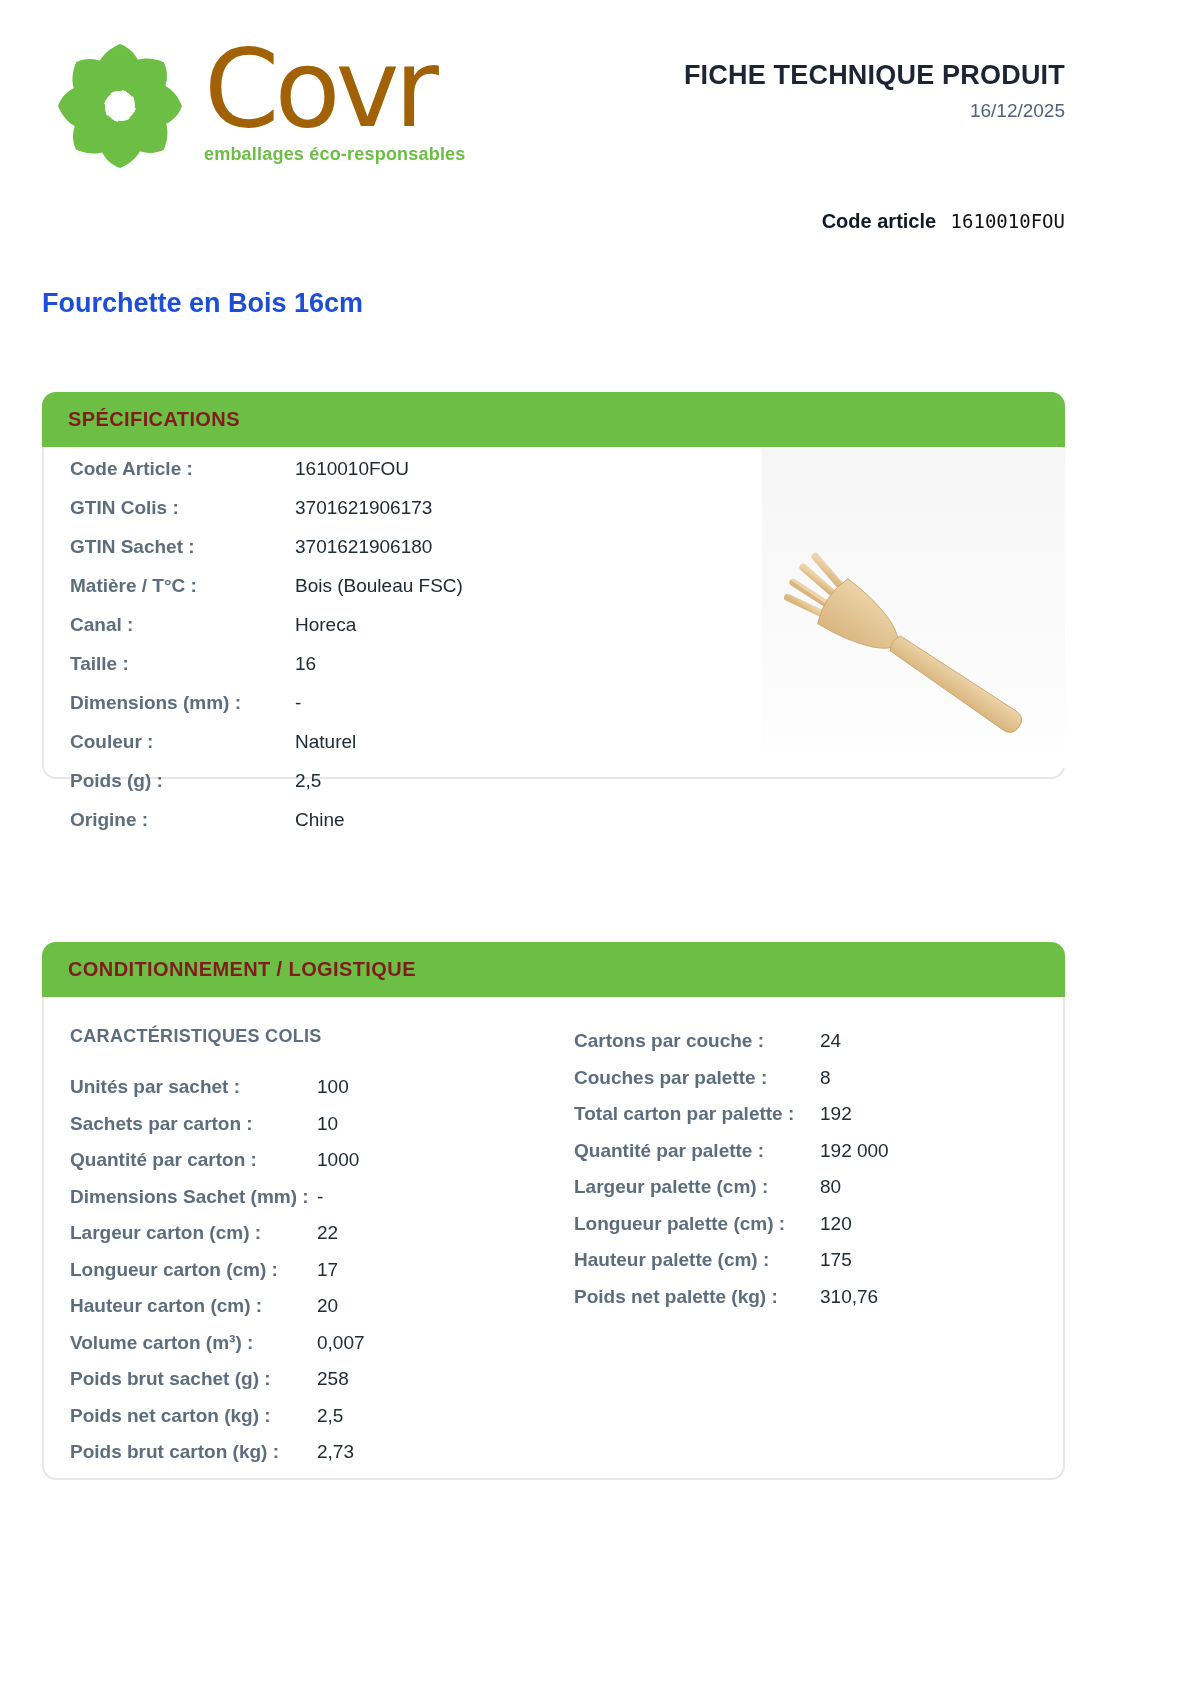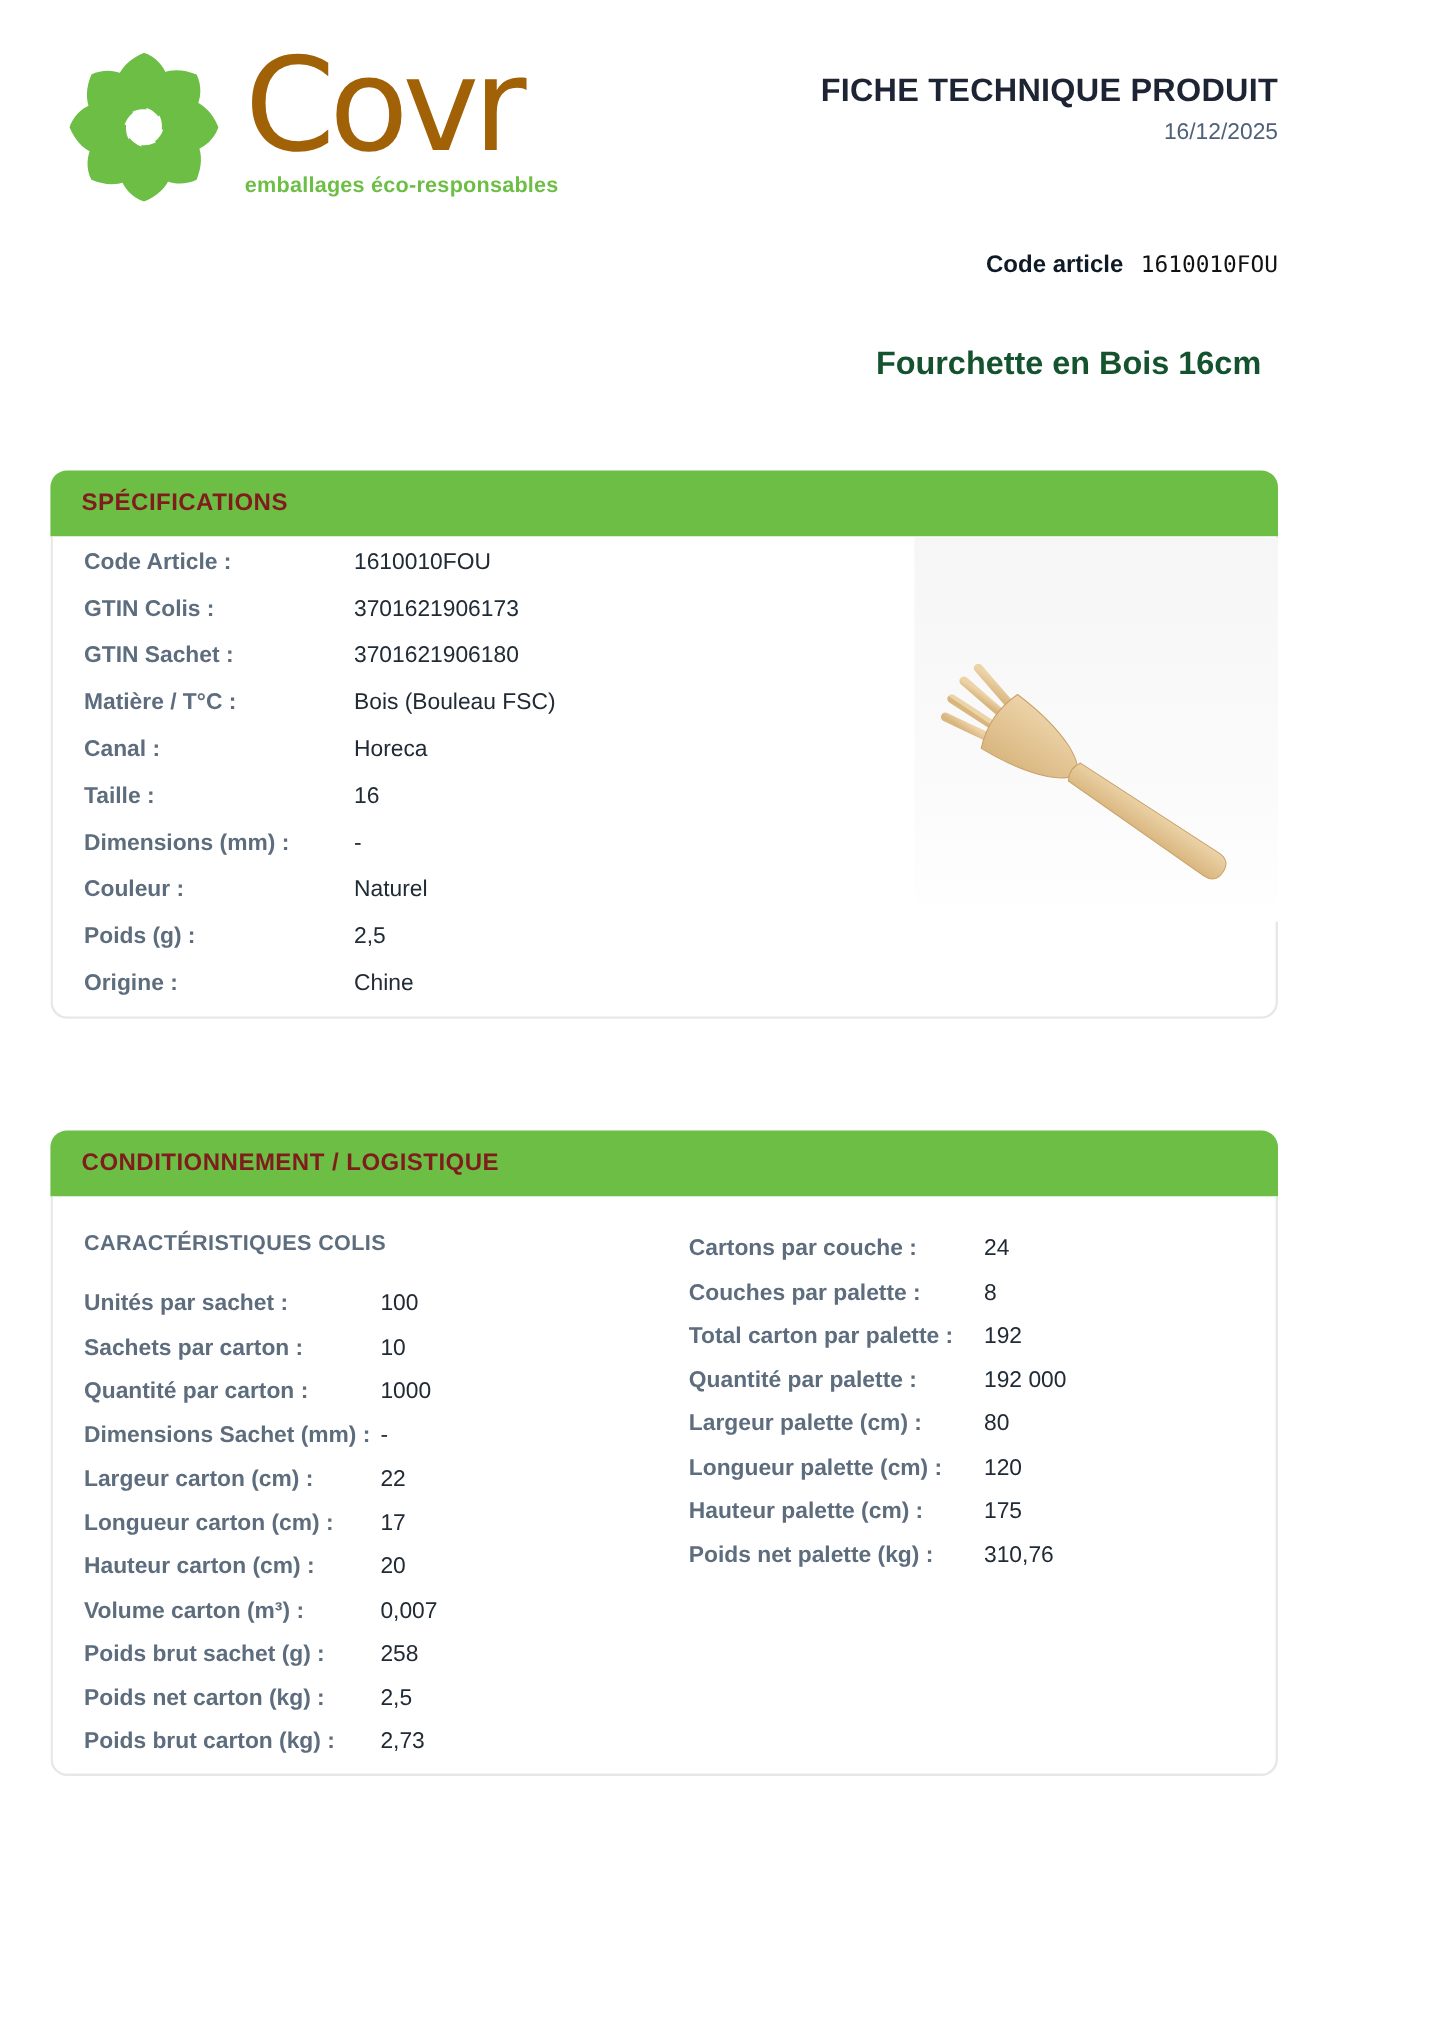--- a/index.html
+++ b/index.html
@@ -23,36 +23,36 @@
   .doc-title {
     right:126px; top:60px; text-align:right;
     color:#1d2433; font-weight:700; font-size:27px; letter-spacing:0.2px;
   }
   .doc-date { right:126px; top:100px; text-align:right; color:#50627a; font-size:19px;margin-left:28px; }
   .code-line { right:126px; top:210px; text-align:right; white-space:nowrap; }
   .code-label { color:#0f1a26; font-weight:700; font-size:20px; }
   .code-value { font-family:"DejaVu Sans Mono","Liberation Mono",monospace; font-size:19px; color:#111; margin-left:10px; }
 
   .product-title {
-    left:28px; top:288px; width:1023px; text-align:right;
-    color:#14532d; font-weight:700; font-size:27px;
+    left:42px; top:288px; width:1023px; text-align:left;
+    color:#1d4ed8; font-weight:700; font-size:27px;
   }
 
   
   .bar {
     left:42px; width:1023px; height:55px; background:#6cbe45;
     border-radius:14px 14px 0 0; color:#7f1d1d; font-weight:700; font-size:20px;
     letter-spacing:0.4px; display:flex; align-items:center; padding-left:26px;
   }
   .card-body {
     left:42px; width:1023px; background:#ffffff;
     border:2px solid #e7e7e7; border-top:none; border-radius:0 0 14px 14px;
   }
   #spec-bar { top:392px; }
-  #spec-body { top:447px; height:402px; }
+  #spec-body { top:447px; height:332px; }
   #logi-bar { top:942px; }
   #logi-body { top:997px; height:483px; }
 
   .row { display:flex; align-items:center; }
   .lbl { color:#5d6d7e; font-weight:600; font-size:19px; }
   .val { color:#212b36; font-size:19px; }
 
   .spec-rows { position:absolute; left:26px; top:2px; width:700px; }
   .spec-rows .row { height:39px; }
   .spec-rows .lbl { width:225px; }

